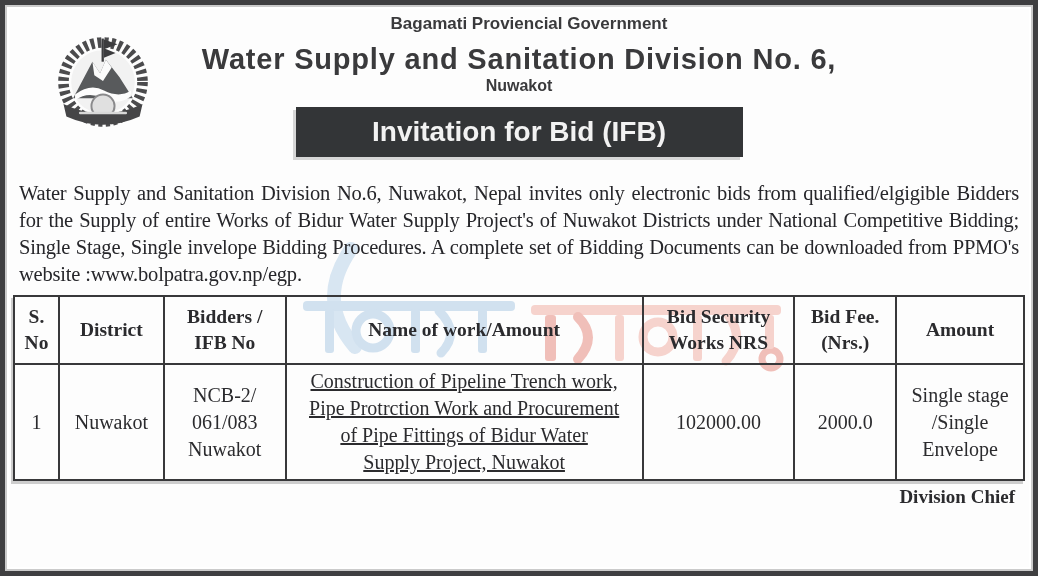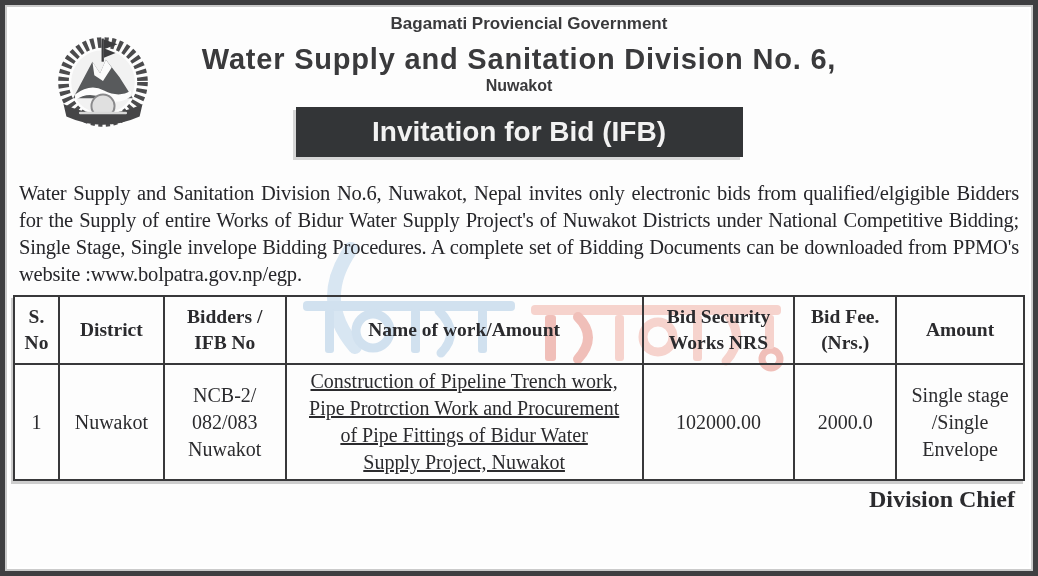--- a/index.html
+++ b/index.html
@@ -82,21 +82,21 @@
   td.c-sno{text-align:left;padding-left:8px;}
   td.c-work{text-align:left;padding-left:10px;text-decoration:underline;}
   .col-sno{width:45px;}   .col-district{width:105px;} .col-contract{width:122px;}
   .col-work{width:358px;} .col-security{width:152px;} .col-fee{width:102px;}
   .col-remarks{width:128px;}
   
   .signature{
     position:relative;z-index:2;
     margin:5px 18px 0 0;
     text-align:right;
-    font-weight:bold;font-size:24px;color:#2b2b2e;
+    font-weight:bold;font-size:19px;color:#2b2b2e;
   }
   
   .watermark{
     position:absolute;left:268px;top:232px;width:545px;height:140px;
     z-index:1;pointer-events:none;filter:blur(0.6px);
   }
 </style>
 </head>
 <body>
 
@@ -172,21 +172,21 @@
         <th>Bid Fee.
 (Nrs.)</th>
         <th>Amount</th>
       </tr>
     </thead>
     <tbody>
       <tr>
         <td class="c-sno">1</td>
         <td>Nuwakot</td>
         <td>NCB-2/
-082/083
+061/083
 Nuwakot</td>
         <td class="c-work">Construction of Pipeline Trench work,
 Pipe Protrction Work and Procurement
 of Pipe Fittings of Bidur Water
 Supply Project, Nuwakot</td>
         <td>102000.00</td>
         <td>2000.0</td>
         <td>Single stage
 /Single
 Envelope</td>

